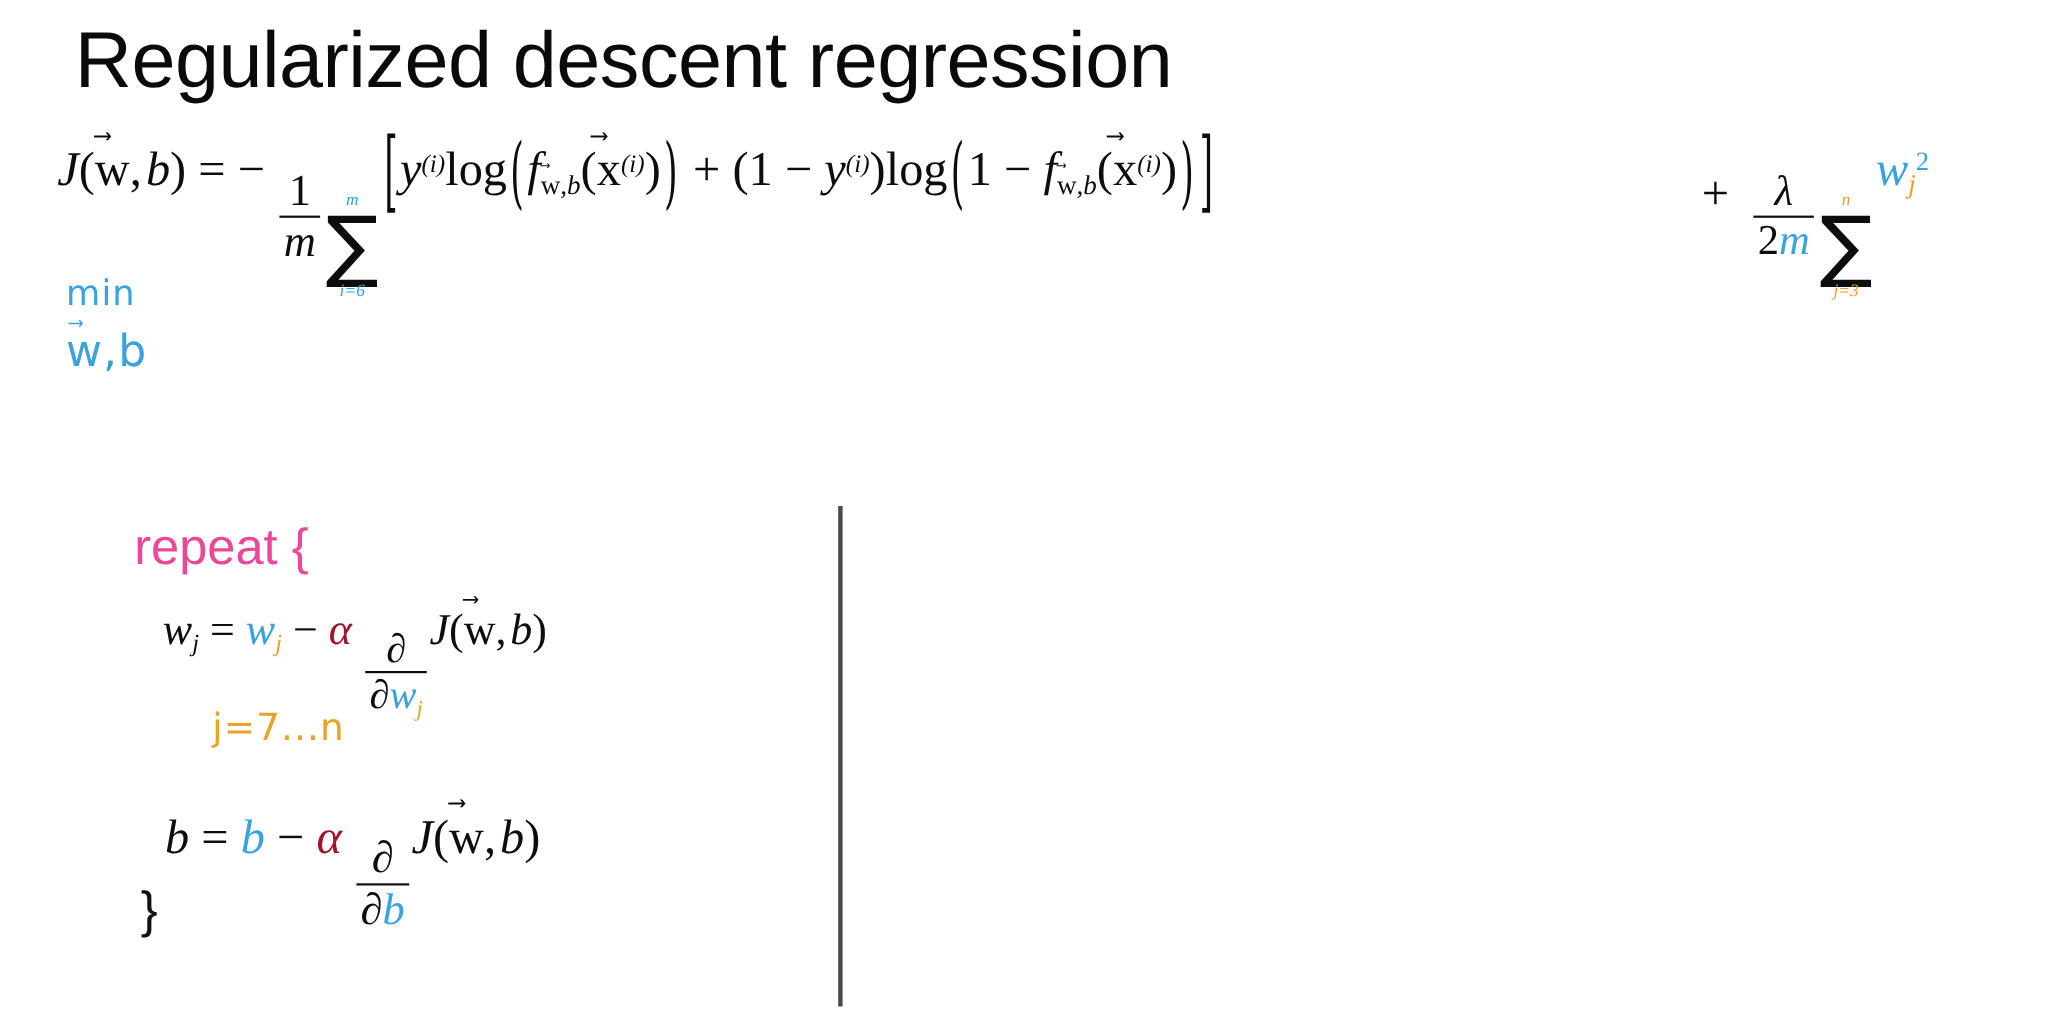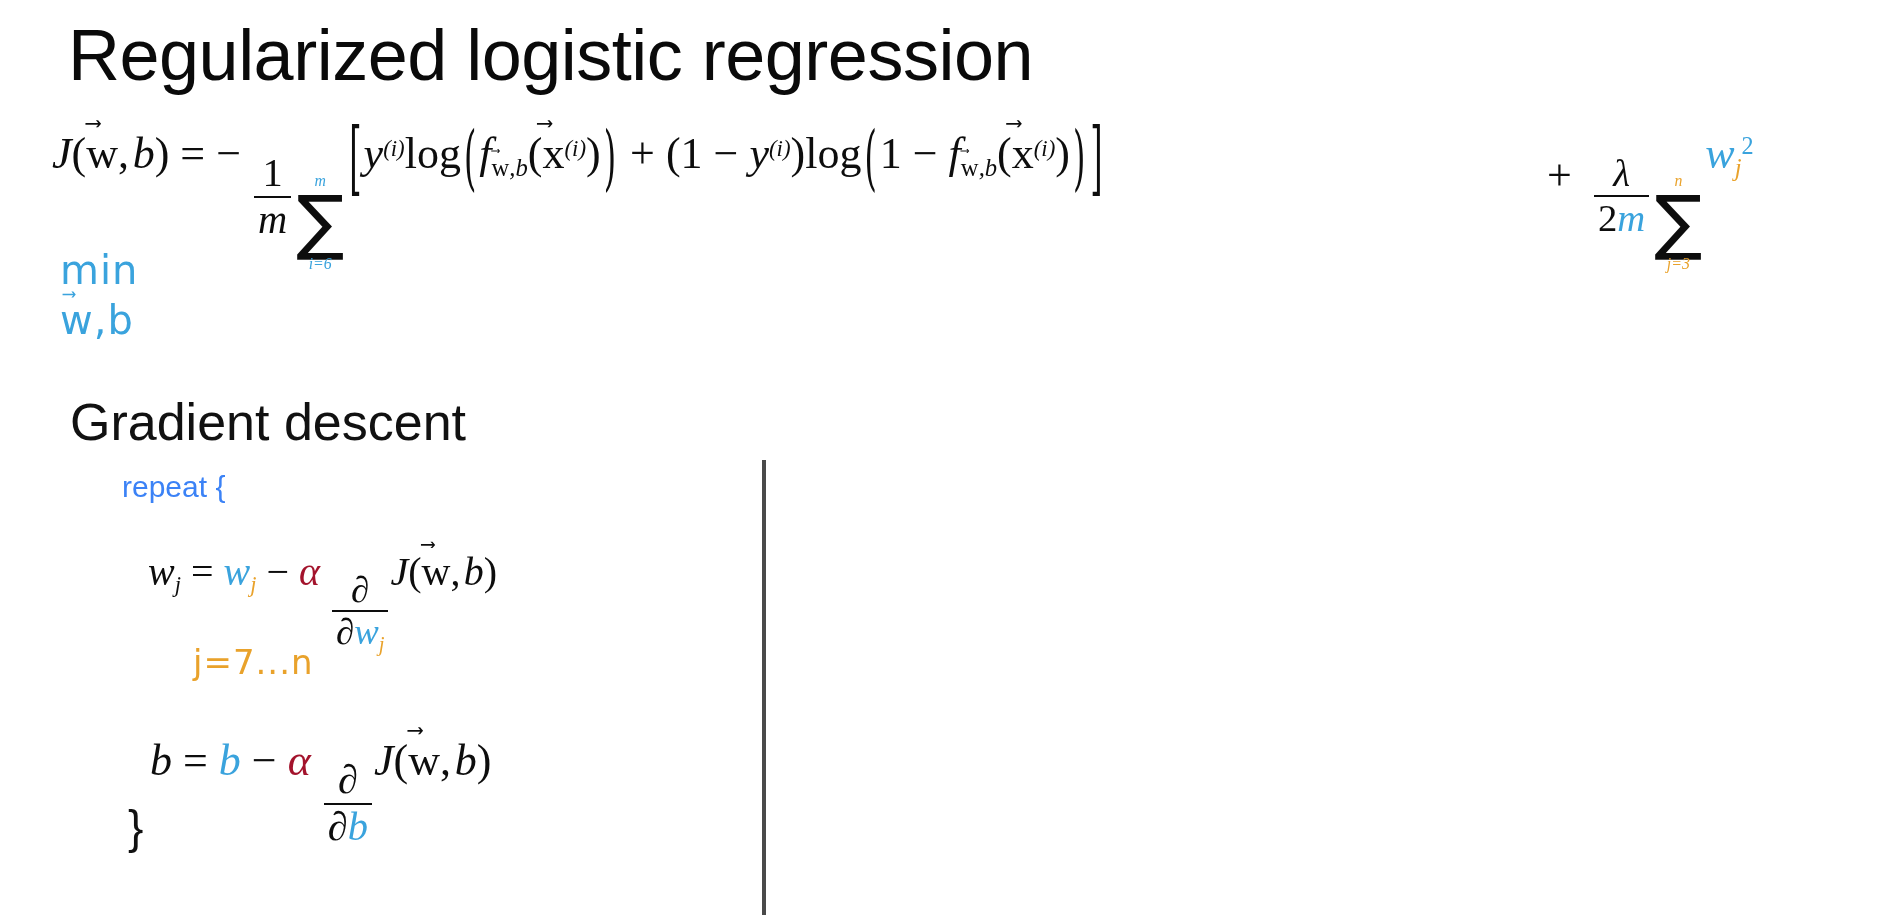--- a/index.html
+++ b/index.html
@@ -152,21 +152,21 @@
     font-family: "DejaVu Sans", sans-serif;
     font-weight: 400;
     letter-spacing: 1px;
     white-space: nowrap;
     line-height: 1;
   }
   #min-annotation {
     position: absolute;
     left: 60px;
     top: 250px;
-    font-size: 40px;
+    font-size: 32px;
     color: #3aa3dd;
   }
   #min-sub-annotation {
     position: absolute;
     left: 60px;
     top: 300px;
     font-size: 40px;
     color: #3aa3dd;
   }
   #min-sub-annotation .vec > .arrow { top: -0.34em; font-size: 0.74em; }
@@ -186,23 +186,23 @@
     top: 392px;
     font-size: 52px;
     font-weight: 400;
     color: #111111;
     white-space: nowrap;
   }
   #repeat-line {
     position: absolute;
     left: 122px;
     top: 470px;
-    font-size: 30px;
+    font-size: 46px;
     font-weight: 400;
-    color: #3b82f6;
+    color: #ec4899;
     white-space: nowrap;
   }
   #w-update-line {
     position: absolute;
     left: 148px;
     top: 552px;
     font-size: 40px;
   }
   #b-update-line {
     position: absolute;
@@ -227,21 +227,21 @@
     width: 4px;
     height: 455px;
     background: #4a4a4a;
   }
 </style>
 </head>
 <body>
 
 <div class="slide">
 
-  <div class="slide-title">Regularized logistic regression</div>
+  <div class="slide-title">Regularized descent regression</div>
 
   <div class="math" id="cost-row">
     <span>J</span><span class="up">(</span><span class="vec"><span class="up arrow">⃗</span><span class="up">w</span></span><span class="up">,</span> <span>b</span><span class="up">)</span>
     <span class="up">=</span>
     <span class="up">−</span>
     <span class="frac">
       <span class="num up">1</span>
       <span class="den">m</span>
     </span><span class="sigma">
       <span class="lim top blue">m</span>
@@ -265,21 +265,20 @@
     </span><span class="sigma">
       <span class="lim top orange">n</span>
       <span class="glyph">∑</span>
       <span class="lim bot orange">j=3</span>
     </span><span class="blue">w</span><span class="sub orange">j</span><span class="sup2 blue">2</span>
   </div>
 
   <div class="hand" id="min-annotation">min</div>
   <div class="hand" id="min-sub-annotation"><span class="vec"><span class="arrow">⃗</span><span>w</span></span><span>,b</span></div>
 
-  <div id="gradient-descent-heading">Gradient descent</div>
   <div id="repeat-line">repeat {</div>
 
   <div class="math" id="w-update-line">
     <span>w</span><span class="sub">j</span>
     <span class="up">=</span>
     <span class="blue">w</span><span class="sub orange">j</span>
     <span class="up">−</span>
     <span class="red">α</span>
     <span class="frac">
       <span class="num">∂</span>

